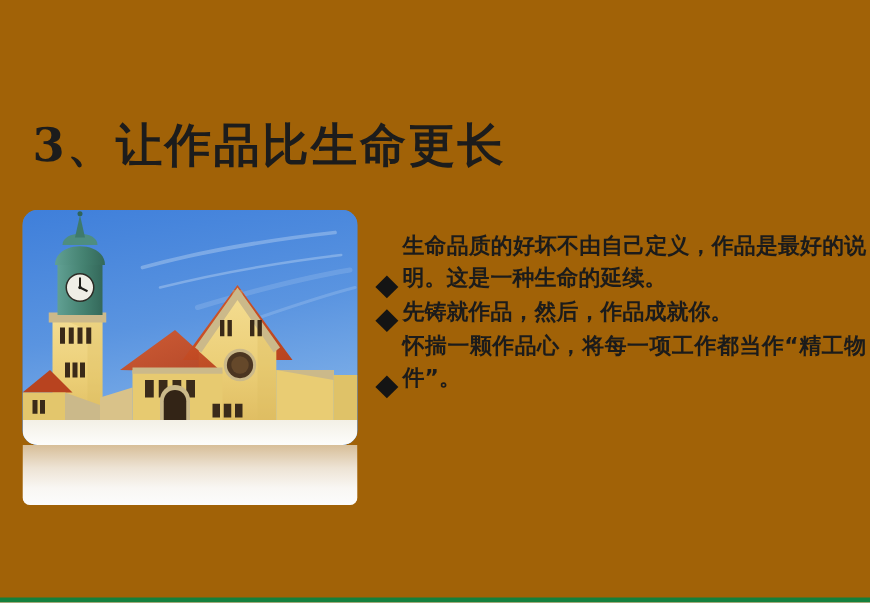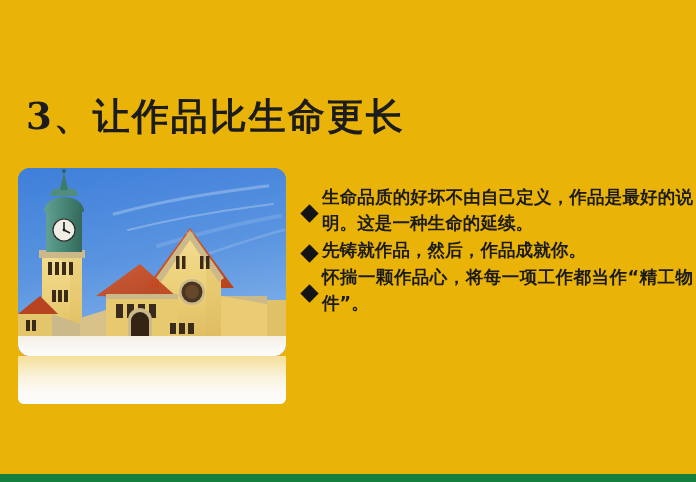--- a/index.html
+++ b/index.html
@@ -4,24 +4,24 @@
 <style>
   html, body {
     margin: 0;
     padding: 0;
     background: #ffffff;
   }
   .slide {
     position: relative;
     width: 696px;
     height: 482px;
-    background: #eab308;
+    background: #a16207;
     overflow: hidden;
     font-family: "DejaVu Sans", "Liberation Sans", sans-serif;
-    border-bottom: 8px solid #15803d;
+    border-bottom: 4px solid #15803d;
     box-sizing: border-box;
   }
 
   
   .title {
     position: absolute;
     left: 26px;
     top: 96px;
     font-family: "DejaVu Serif", "Liberation Serif", serif;
     font-size: 37px;
@@ -85,21 +85,21 @@
 
   
   .bullets {
     position: absolute;
     left: 303px;
     top: 184px;
     width: 390px;
   }
   .bullet {
     display: flex;
-    align-items: center;
+    align-items: flex-end;
     margin-bottom: 1px;
   }
   .diamond {
     flex: 0 0 auto;
     width: 13px;
     height: 13px;
     background: #141414;
     transform: rotate(45deg);
     margin: 7px 6px 0 0;
   }

